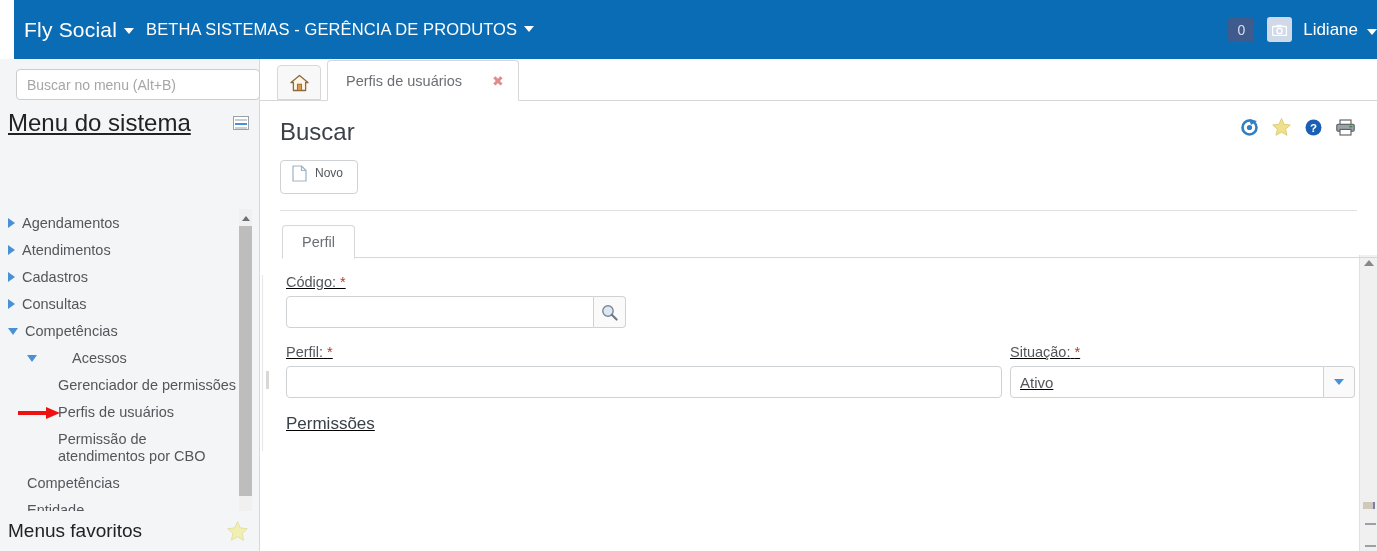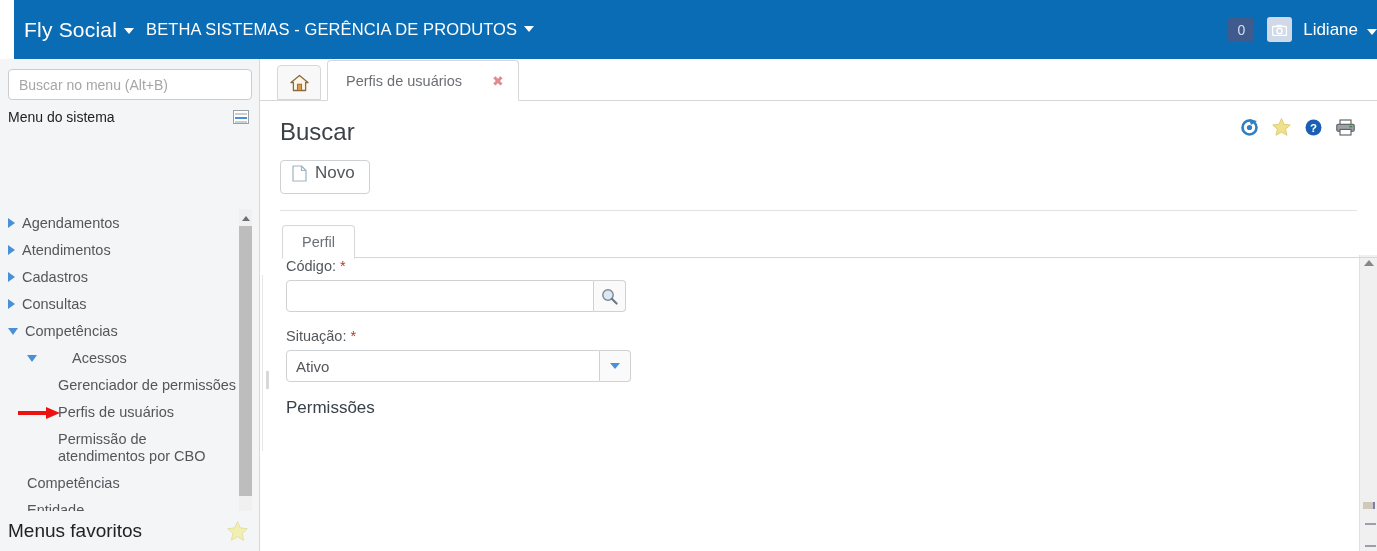--- a/index.html
+++ b/index.html
@@ -87,30 +87,32 @@
   .search-input {
     width: 244px; height: 31px;
     border: 1px solid #cccccc;
     border-radius: 4px;
     background: #ffffff;
     padding: 0 10px;
     font-size: 14px;
     color: #333;
     font-family: "Liberation Sans", sans-serif;
     outline: none;
+    margin-left: 8px;
   }
   .search-input::placeholder { color: #a6a6a6; }
 
   .menu-head {
     display: flex; align-items: center; justify-content: space-between;
     padding: 9px 10px 6px 8px;
   }
   .menu-head-title {
-    font-size: 14px;
+    font-size: 24px;
     color: #222222;
+    text-decoration: underline;
   }
   .grid-icon {
     width: 16px; height: 14px;
     border: 1px solid #9aa0a6;
     background: #ffffff;
     position: relative;
   }
   .grid-icon i {
     position: absolute; left: 1px; right: 1px;
     height: 2px; background: #c9ced3; display: block;
@@ -249,21 +251,21 @@
     display: flex; align-items: center; gap: 14px;
   }
   .btn-novo {
     margin-top: 14px;
     display: inline-flex; align-items: center;
     height: 34px;
     padding: 0 14px 8px 11px;
     border: 1px solid #cfd2d5;
     border-radius: 4px;
     background: #ffffff;
-    font-size: 17px;
+    font-size: 12px;
     color: #53575b;
     cursor: pointer;
   }
   .doc-icon { margin-right: 8px; display: flex; }
   .hr-sep {
     margin: 16px 20px 0 20px;
     border-top: 1px solid #e2e2e2;
   }
 
   
@@ -287,21 +289,23 @@
   }
   .inner-tabs-line {
     position: absolute; left: 0; right: 0; bottom: 0;
     border-bottom: 1px solid #d7d7d7;
     z-index: 1;
   }
 
   
   .form-area {
     position: relative;
+    margin-top: 16px;
     padding: 0 22px 0 26px;
+    text-decoration: underline;
   }
   .lbl {
     font-size: 14.5px;
     color: #53575b;
     margin-bottom: 6px;
     display: block;
   }
   .req { color: #b03a2e; }
   .row { margin-bottom: 16px; }
 
@@ -594,20 +598,27 @@
         <span class="btn-search">
           <svg width="17" height="17" viewBox="0 0 17 17">
             <circle cx="7" cy="7" r="5.2" fill="#dbe7f2" stroke="#7b8894" stroke-width="1.4"></circle>
             <line x1="10.8" y1="10.8" x2="15.6" y2="15.6" stroke="#6b7884" stroke-width="2.1" stroke-linecap="round"></line>
           </svg>
         </span>
       </div>
     </div>
 
     <div class="row two-col">
+      <div class="col-perfil">
+        <label class="lbl">
+          <span>Perfil:</span>
+          <span class="req">*</span>
+        </label>
+        <input class="txt txt-perfil" type="text" value="" style="">
+      </div>
 
       <div class="col-sit">
         <label class="lbl">
           <span>Situação:</span>
           <span class="req">*</span>
         </label>
         <div class="sel-grp">
           <div class="sel-box">Ativo</div>
           <span class="sel-btn">
             <span class="sel-caret"></span>

